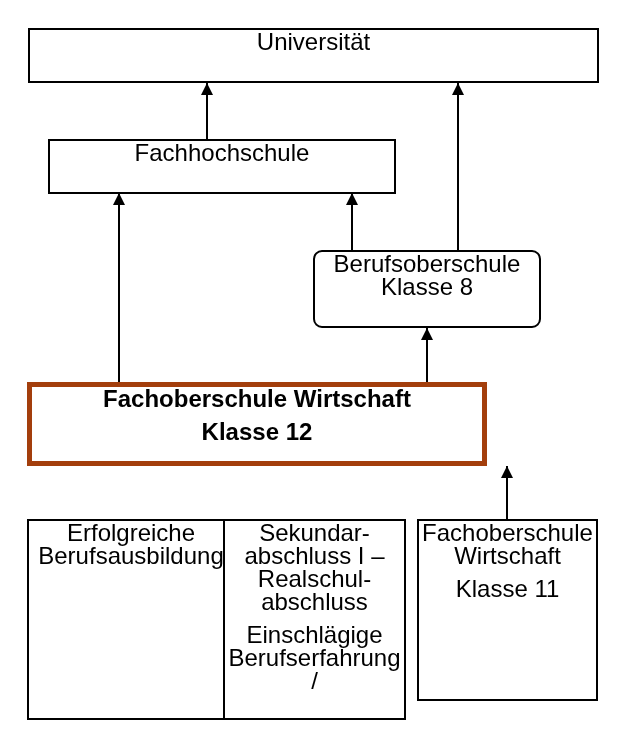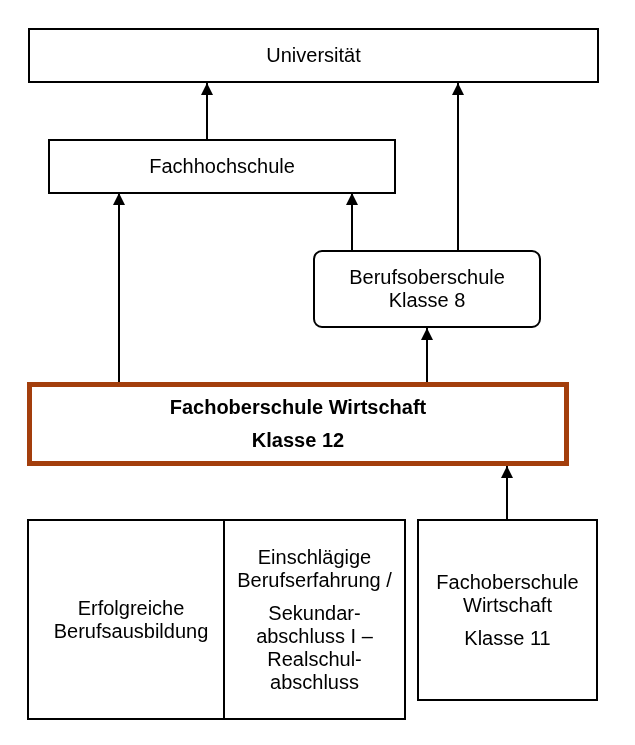--- a/index.html
+++ b/index.html
@@ -19,23 +19,22 @@
     color: var(--text);
     overflow: hidden;
   }
   .node {
     position: absolute;
     background: #ffffff;
     border: 2px solid var(--box-border);
     display: flex;
     flex-direction: column;
     align-items: center;
-    justify-content: center;
     text-align: center;
-    font-size: 20px;
+    font-size: 24px;
     line-height: 23px;
   }
   .node.highlight {
     border: 5px solid var(--highlight-border);
     font-weight: bold;
   }
   .para + .para { margin-top: 10px; }
   .node.highlight .para + .para { }
   .arrow {
     position: absolute;
@@ -68,42 +67,42 @@
     <div class="para">Fachhochschule</div>
   </div>
 
   <div class="node" style="left:313px; top:250px; width:228px; height:78px;border-radius:9px;">
     <div class="para">
       <div>Berufsoberschule</div>
       <div>Klasse 8</div>
     </div>
   </div>
 
-  <div class="node highlight" style="left:27px; top:382px; width:542px; height:84px;">
+  <div class="node highlight" style="left:27px; top:382px; width:460px; height:84px;">
     <div class="para">Fachoberschule Wirtschaft</div>
     <div class="para">Klasse 12</div>
   </div>
 
   <div class="node" style="left:27px; top:519px; width:208px; height:201px;">
     <div class="para">
       <div>Erfolgreiche</div>
       <div>Berufsausbildung</div>
     </div>
   </div>
 
   <div class="node" style="left:223px; top:519px; width:183px; height:201px;">
     <div class="para">
-      <div>Einschlägige</div>
-      <div>Berufserfahrung /</div>
-    </div>
-    <div class="para">
       <div>Sekundar-</div>
       <div>abschluss I –</div>
       <div>Realschul-</div>
       <div>abschluss</div>
+    </div>
+    <div class="para">
+      <div>Einschlägige</div>
+      <div>Berufserfahrung /</div>
     </div>
   </div>
 
   <div class="node" style="left:417px; top:519px; width:181px; height:182px;">
     <div class="para">
       <div>Fachoberschule</div>
       <div>Wirtschaft</div>
     </div>
     <div class="para">Klasse 11</div>
   </div>

